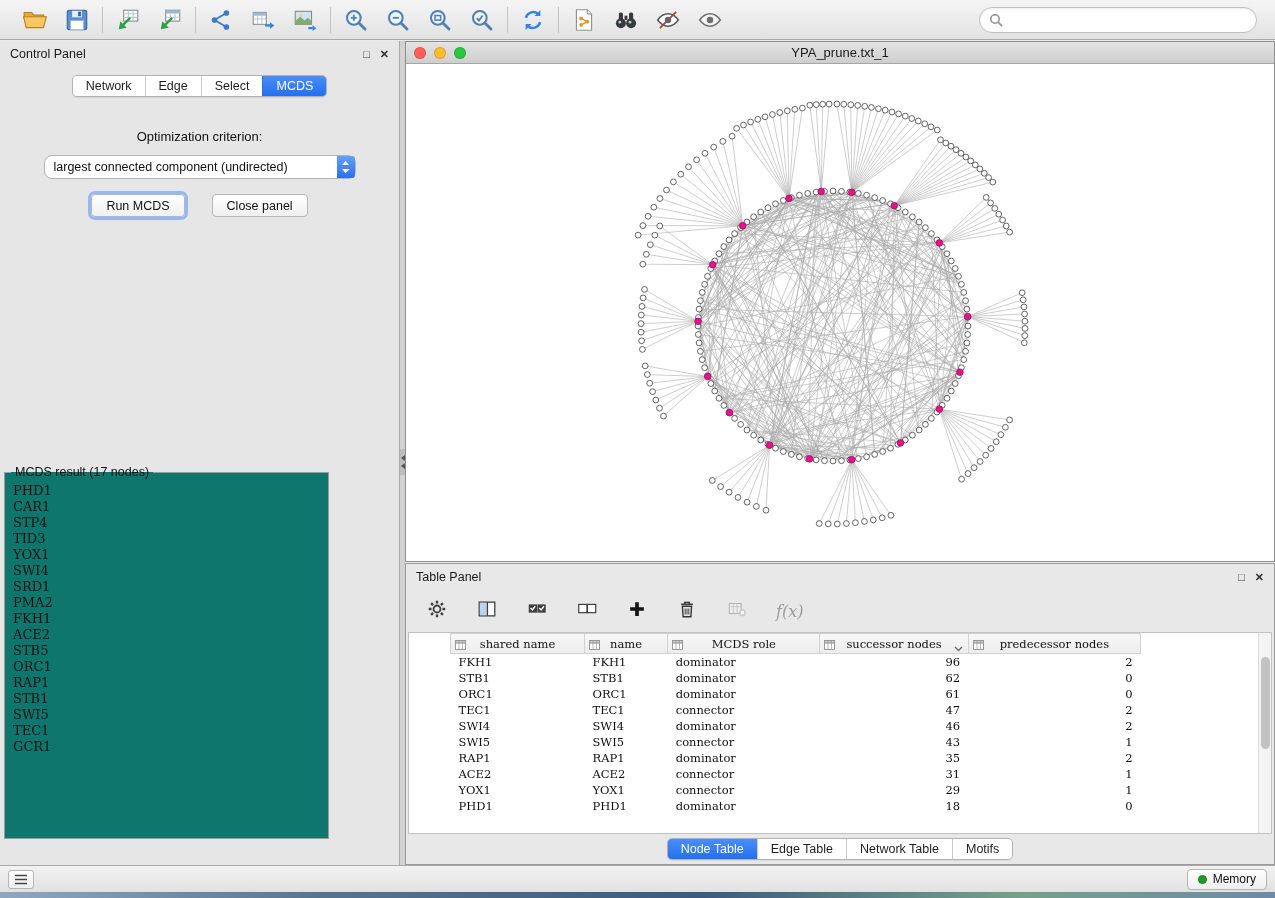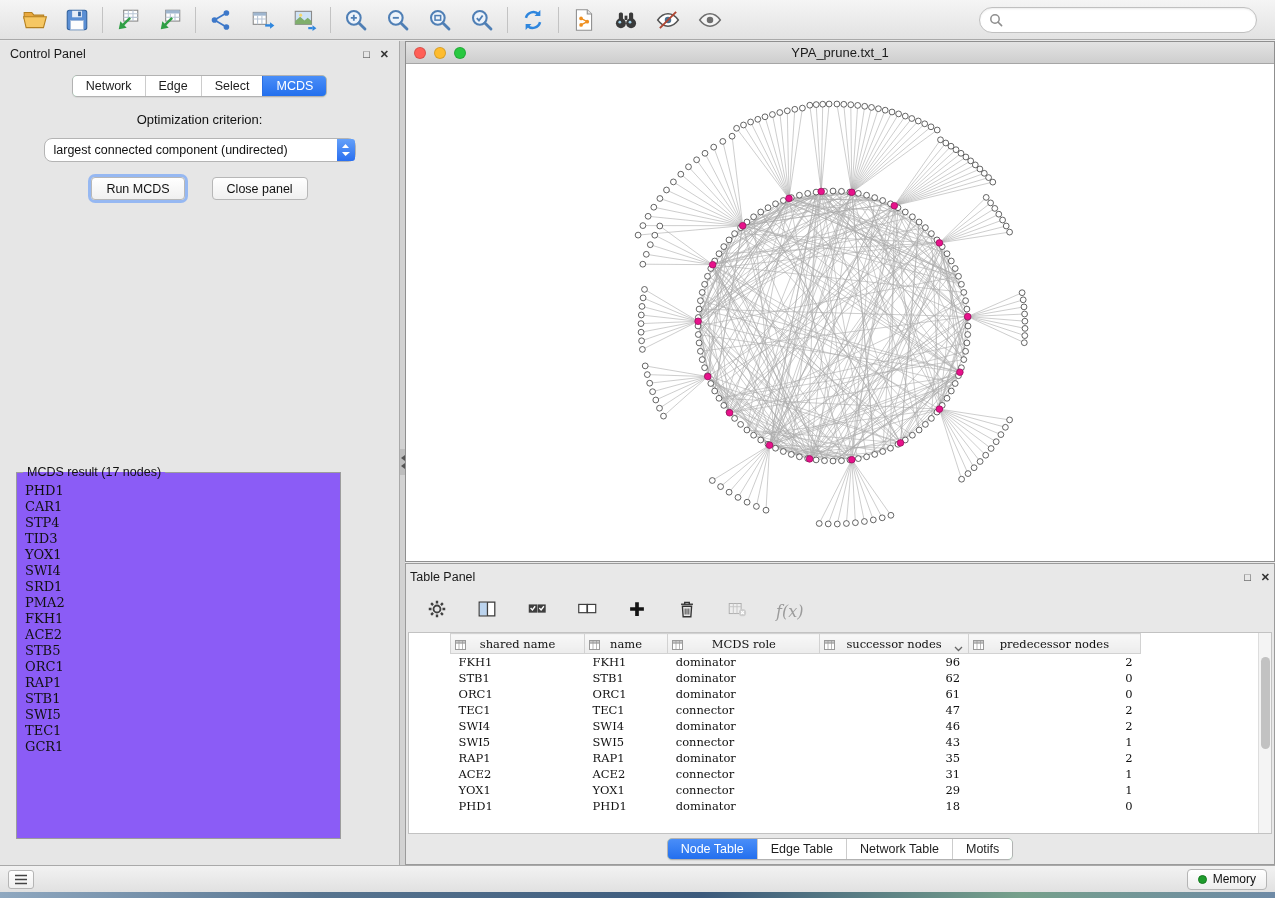--- a/index.html
+++ b/index.html
@@ -25,34 +25,34 @@
     background:#e6e6e6; border-right:1px solid #a9a9a9; }
   .panel-head { height:26px; display:flex; align-items:center; padding:0 10px; font-size:12.5px; color:#1a1a1a; }
   .win-btns { margin-left:auto; display:flex; gap:10px; align-items:center; }
   .win-btn { font-size:11px; color:#333; line-height:1; cursor:default; }
   .cp-tabs { display:flex; justify-content:center; margin-top:8px; }
   .seg { display:flex; border:1px solid #b2b2b2; border-radius:5px; background:#86efac; overflow:hidden;
     box-shadow:0 1px 1px rgba(0,0,0,.07); }
   .seg-item { padding:3px 13px; font-size:12.5px; color:#1d1d1d; border-left:1px solid #cccccc; background:#fff; }
   .seg-item:first-child { border-left:none; }
   .seg-item.active { background:linear-gradient(#4a8ef8,#236fee); color:#fff; border-left-color:#2a6fe4; }
-  .opt-label { text-align:center; margin-top:15px; font-size:13px; color:#111; }
+  .opt-label { text-align:center; margin-top:32px; font-size:13px; color:#111; }
   .combo { width:312px; height:24px; margin:11px auto 0; background:#fff; border:1px solid #b4b4b4;
     border-radius:8px; position:relative; display:flex; align-items:center; padding:0 22px 0 9px;
     font-size:12.5px; color:#111; }
   .combo-step { position:absolute; right:0; top:0; bottom:0; width:18px;
     background:linear-gradient(#64a0f9,#2a6ff0); border-radius:0 3px 3px 0;
     display:flex; align-items:center; justify-content:center; }
   .btn-row { display:flex; justify-content:center; gap:27px; margin-top:15px; }
   .mac-btn { height:23px; padding:0 14px; background:linear-gradient(#ffffff,#f0f0f0);
     border:1px solid #b7b7b7; border-radius:4px; font-size:12.5px; color:#111;
     font-family:"Liberation Sans", sans-serif; }
   .mac-btn.focused { box-shadow:0 0 0 3px rgba(96,153,250,.6); }
-  .result-box { position:absolute; left:16px; top:424px; width:325px; height:374px;
-    background:#8b5cf6; border:1px solid #9c9c9c; }
+  .result-box { position:absolute; left:4px; top:424px; width:325px; height:374px;
+    background:#0f766e; border:1px solid #9c9c9c; }
   .result-box legend { font-size:12.5px; color:#111; margin-left:6px; padding:0 4px; }
   .result-list { padding:4px 0 0 8px; font-family:"DejaVu Serif", serif; font-size:13px;
     line-height:16px; color:#111; overflow:hidden; height:330px; }
 
   
   .splitter { position:absolute; left:400px; top:41px; width:5px; height:824px; background:#d2d2d2; }
   .split-handle { position:absolute; left:0; top:408px; width:5px; height:26px; background:#bdbdbd;
     display:flex; flex-direction:column; align-items:center; justify-content:center; gap:2px; }
   .split-handle i { width:0; height:0; border-top:3px solid transparent; border-bottom:3px solid transparent;
     border-right:4px solid #555; display:block; }
@@ -64,21 +64,21 @@
     display:flex; align-items:center; padding:0 8px; position:relative; }
   .traffic { display:flex; gap:8px; z-index:2; }
   .light { width:12px; height:12px; border-radius:50%; border:1px solid rgba(0,0,0,.15); }
   .light.red { background:#ff5f57; } .light.yellow { background:#febc2e; } .light.green { background:#28c840; }
   .net-title { position:absolute; left:0; right:0; text-align:center; font-size:13px; color:#1a1a1a; }
   .net-canvas-wrap { width:868px; height:497px; background:#fff; overflow:hidden; }
 
   
   .table-panel { position:absolute; left:405px; top:563px; width:870px; height:302px;
     background:#e8e8e8; border:1px solid #9b9b9b; display:flex; flex-direction:column; }
-  .tp-head { height:26px; display:flex; align-items:center; padding:0 4px; font-size:12.5px; color:#1a1a1a; }
+  .tp-head { height:26px; display:flex; align-items:center; padding:0 10px; font-size:12.5px; color:#1a1a1a; }
   .tp-toolbar { height:42px; display:flex; align-items:center; gap:28px; padding:0 20px;
     background:#e8e8e8; }
   .tp-toolbar svg { width:22px; height:22px; }
   .fx-label { font-family:"DejaVu Serif", serif; font-style:italic; font-size:16px; color:#9b9b9b; }
   .tp-table-wrap { flex:1; margin:0 2px; background:#fff; border:1px solid #c2c2c2; position:relative; overflow:hidden;padding-left:41px; }
   table.nodes { border-collapse:collapse; table-layout:fixed; width:847px;
     font-family:"DejaVu Serif", serif; font-size:11.5px; color:#111; }
   table.nodes th { height:20px; background:linear-gradient(#f8f8f8,#ececec); border:1px solid #d2d2d2;
     font-weight:normal; position:relative; font-size:11.5px; }
   th .th-grid { position:absolute; left:4px; top:5px; }

